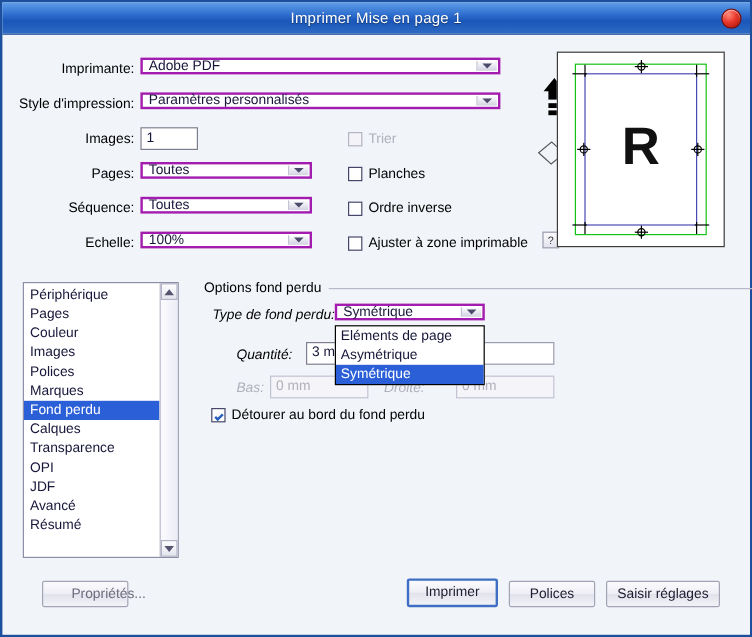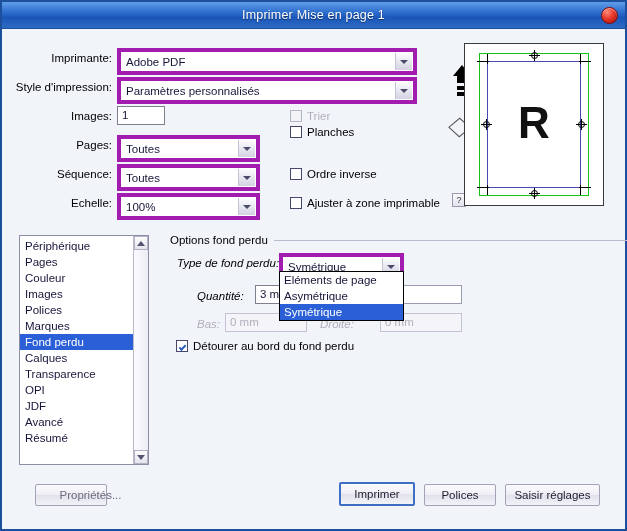--- a/index.html
+++ b/index.html
@@ -38,22 +38,22 @@
   .lbl{font-size:11.5px;color:#000;white-space:nowrap;}
   .field{
     box-sizing:border-box;
     background:#ffffff;border:1px solid #7f7f8f;
     height:19px;line-height:17px;
     padding:0 4px;font-size:11.5px;color:#16163a;
     display:flex;align-items:center;
   }
   .combo{
     box-sizing:border-box;position:relative;
-    background:#ffffff;border:4px solid #a21caf;
-    height:27px;
+    background:#ffffff;border:2px solid #a21caf;
+    height:14px;
     padding:0 12px 0 5px;font-size:11.5px;color:#16163a;
     display:flex;align-items:center;
   }
   .combo .arrowbox{
     position:absolute;right:1px;top:1px;bottom:1px;width:16px;
     background:linear-gradient(180deg,#fdfdff 0%,#e6e6f0 55%,#d2d2e2 100%);
     border-left:1px solid #c3c3d4;
     display:flex;align-items:center;justify-content:center;
   }
   .tri{
@@ -213,21 +213,21 @@
       <span>100%</span>
       <span class="arrowbox">
           <span class="tri"></span>
         </span>
     </div>
 
     <div class="chk" style="position:absolute;left:280px;top:81px;">
       <span class="box dis"></span>
       <span class="lbl dis-txt">Trier</span>
     </div>
-    <div class="chk" style="position:absolute;left:280px;top:97px;">
+    <div class="chk" style="position:absolute;left:280px;top:110px;">
       <span class="box"></span>
       <span class="lbl">Planches</span>
     </div>
     <div class="chk" style="position:absolute;left:280px;top:139px;">
       <span class="box"></span>
       <span class="lbl">Ordre inverse</span>
     </div>
     <div class="chk" style="position:absolute;left:280px;top:168px;">
       <span class="box"></span>
       <span class="lbl">Ajuster à zone imprimable</span>

